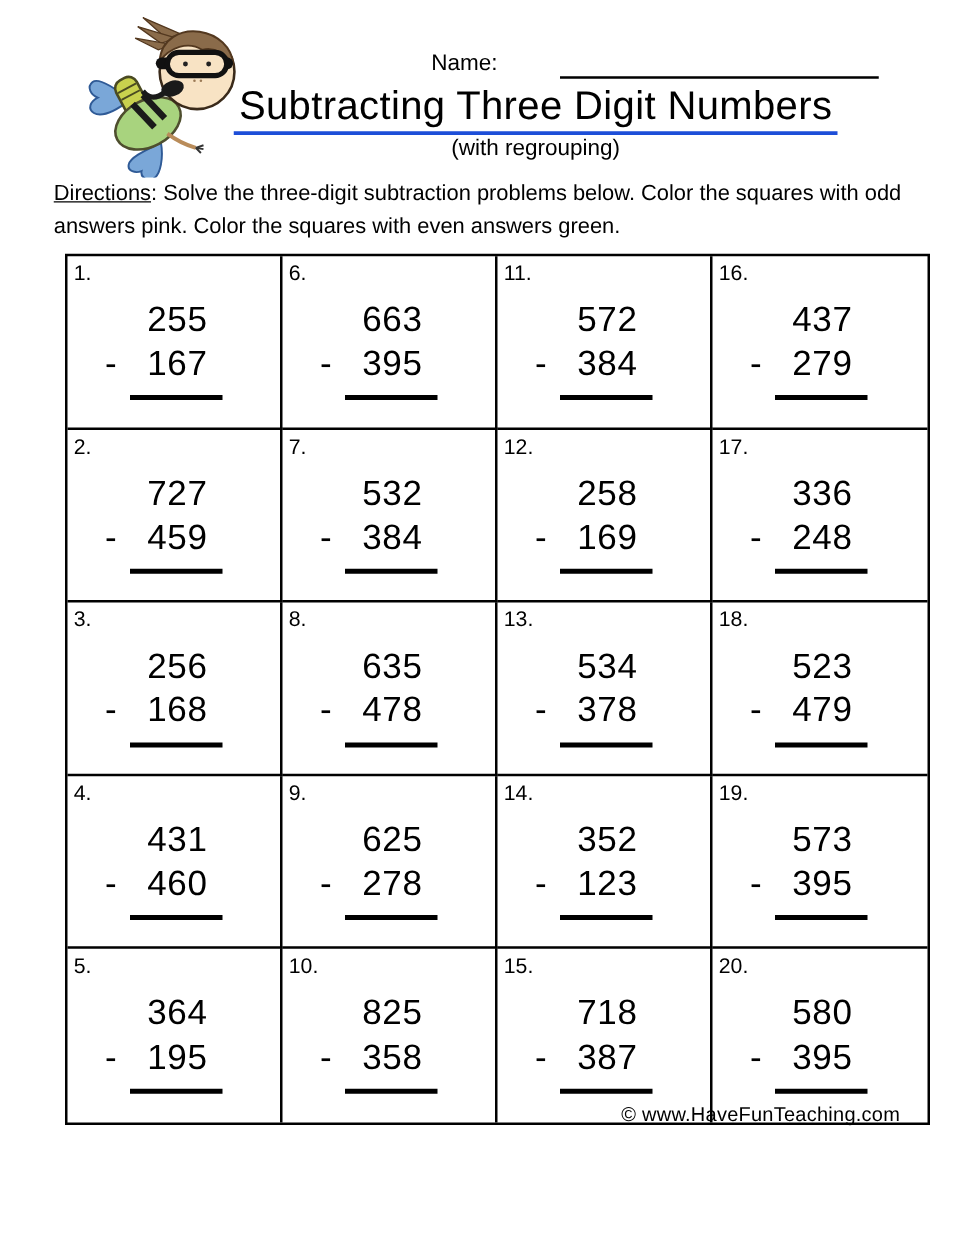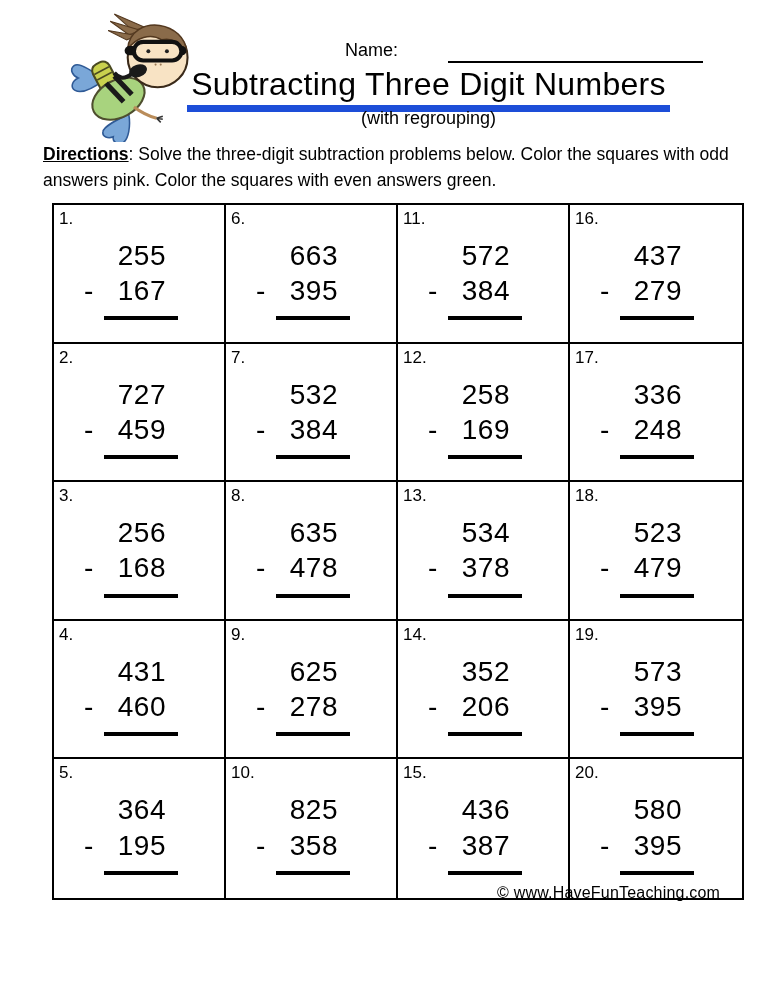--- a/index.html
+++ b/index.html
@@ -7,25 +7,25 @@
     position:relative; width:772px; height:1000px; background:#fff;
     font-family:"Liberation Sans", sans-serif; color:#000; overflow:hidden;
   }
 
   
   .name-row { position:absolute; left:345px; top:40px; width:358px; display:flex; align-items:flex-end; font-size:18px;gap:42px; }
   .name-label { padding-bottom:2px; white-space:nowrap; }
   .name-line { flex:1; border-bottom:2px solid #000; height:20px; margin-left:8px; }
 
   .title-wrap { position:absolute; left:85px; right:0; top:66px; text-align:center; }
-  .title { display:inline-block; font-size:32px; letter-spacing:0.3px; border-bottom:7px solid #1d4ed8; padding:0 4px 2px; }
+  .title { display:inline-block; font-size:32px; letter-spacing:0.3px; border-bottom:3px solid #1d4ed8; padding:0 4px 2px; }
   .subtitle-wrap { position:absolute; left:85px; right:0; top:108px; text-align:center; font-size:18px; }
 
   .directions { position:absolute; left:43px; top:141px; width:702px; font-size:17.5px; line-height:26px; }
-  .dir-label { font-weight:bold; text-decoration:underline; }
+  .dir-label { font-weight:normal; text-decoration:underline; }
 
   
   .grid {
     position:absolute; left:52px; top:203px; width:692px; height:697px;
     border:2px solid #000; box-sizing:border-box;
     display:grid; grid-template-columns:repeat(4,1fr); grid-template-rows:repeat(5,1fr);
   }
   .cell { position:relative; border-right:2px solid #000; border-bottom:2px solid #000; box-sizing:border-box; }
   .cell:nth-child(4n) { border-right:none; }
   .cell:nth-child(n+17) { border-bottom:none; }
@@ -274,21 +274,21 @@
         <div class="answer-line"></div>
       </div>
     </div>
 
     <div class="cell">
       <span class="pnum">14.</span>
       <div class="stack">
         <div class="minuend">352</div>
         <div class="subrow">
             <span>-</span>
-            <span>206</span>
+            <span>123</span>
           </div>
         <div class="answer-line"></div>
       </div>
     </div>
 
     <div class="cell">
       <span class="pnum">19.</span>
       <div class="stack">
         <div class="minuend">573</div>
         <div class="subrow">
@@ -319,21 +319,21 @@
             <span>-</span>
             <span>358</span>
           </div>
         <div class="answer-line"></div>
       </div>
     </div>
 
     <div class="cell">
       <span class="pnum">15.</span>
       <div class="stack">
-        <div class="minuend">436</div>
+        <div class="minuend">718</div>
         <div class="subrow">
             <span>-</span>
             <span>387</span>
           </div>
         <div class="answer-line"></div>
       </div>
     </div>
 
     <div class="cell">
       <span class="pnum">20.</span>

